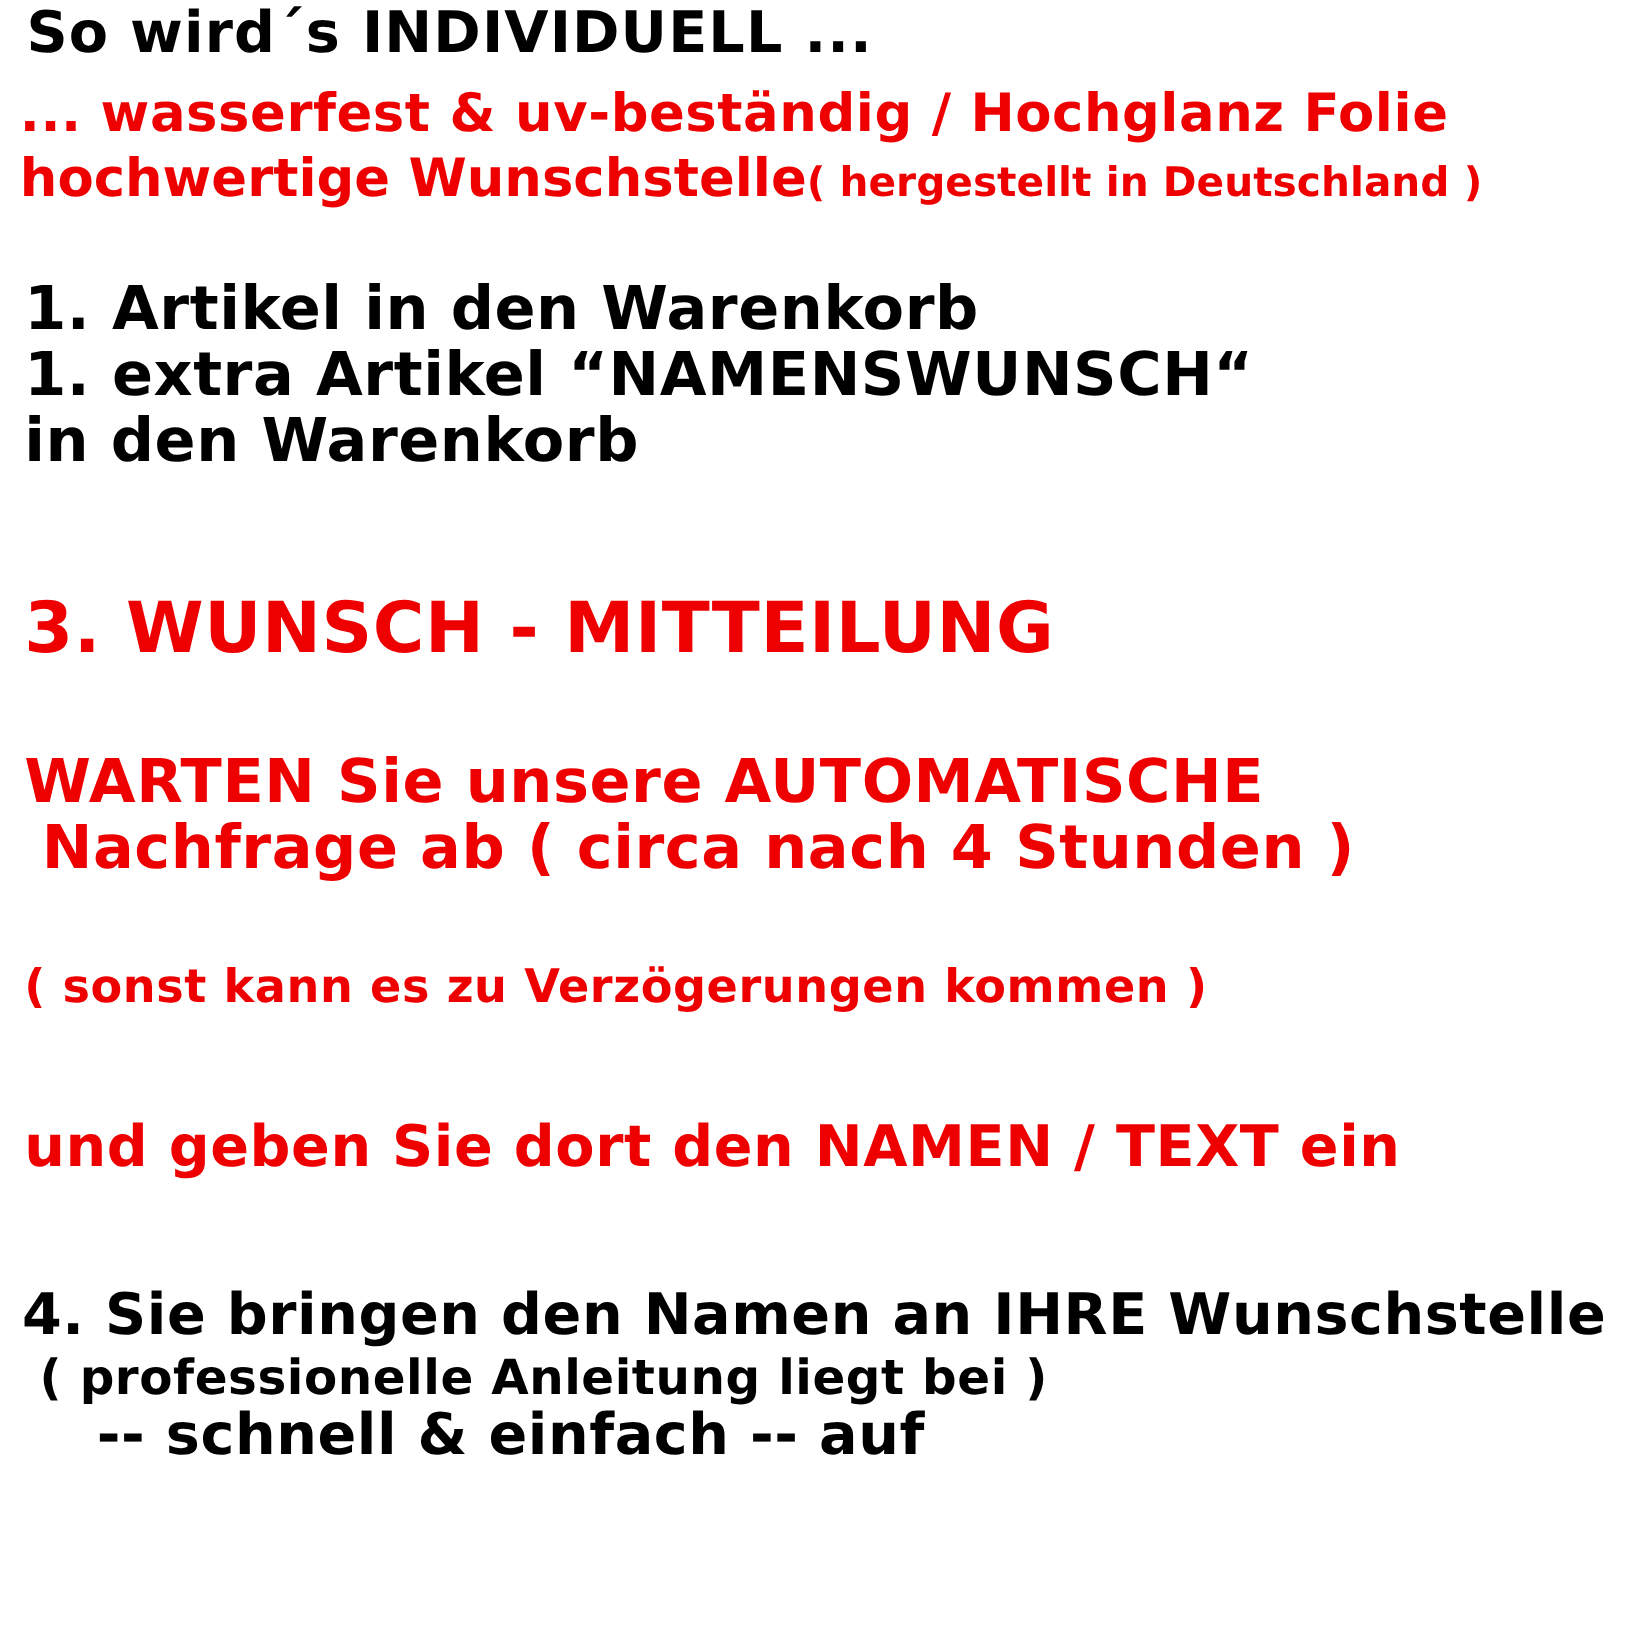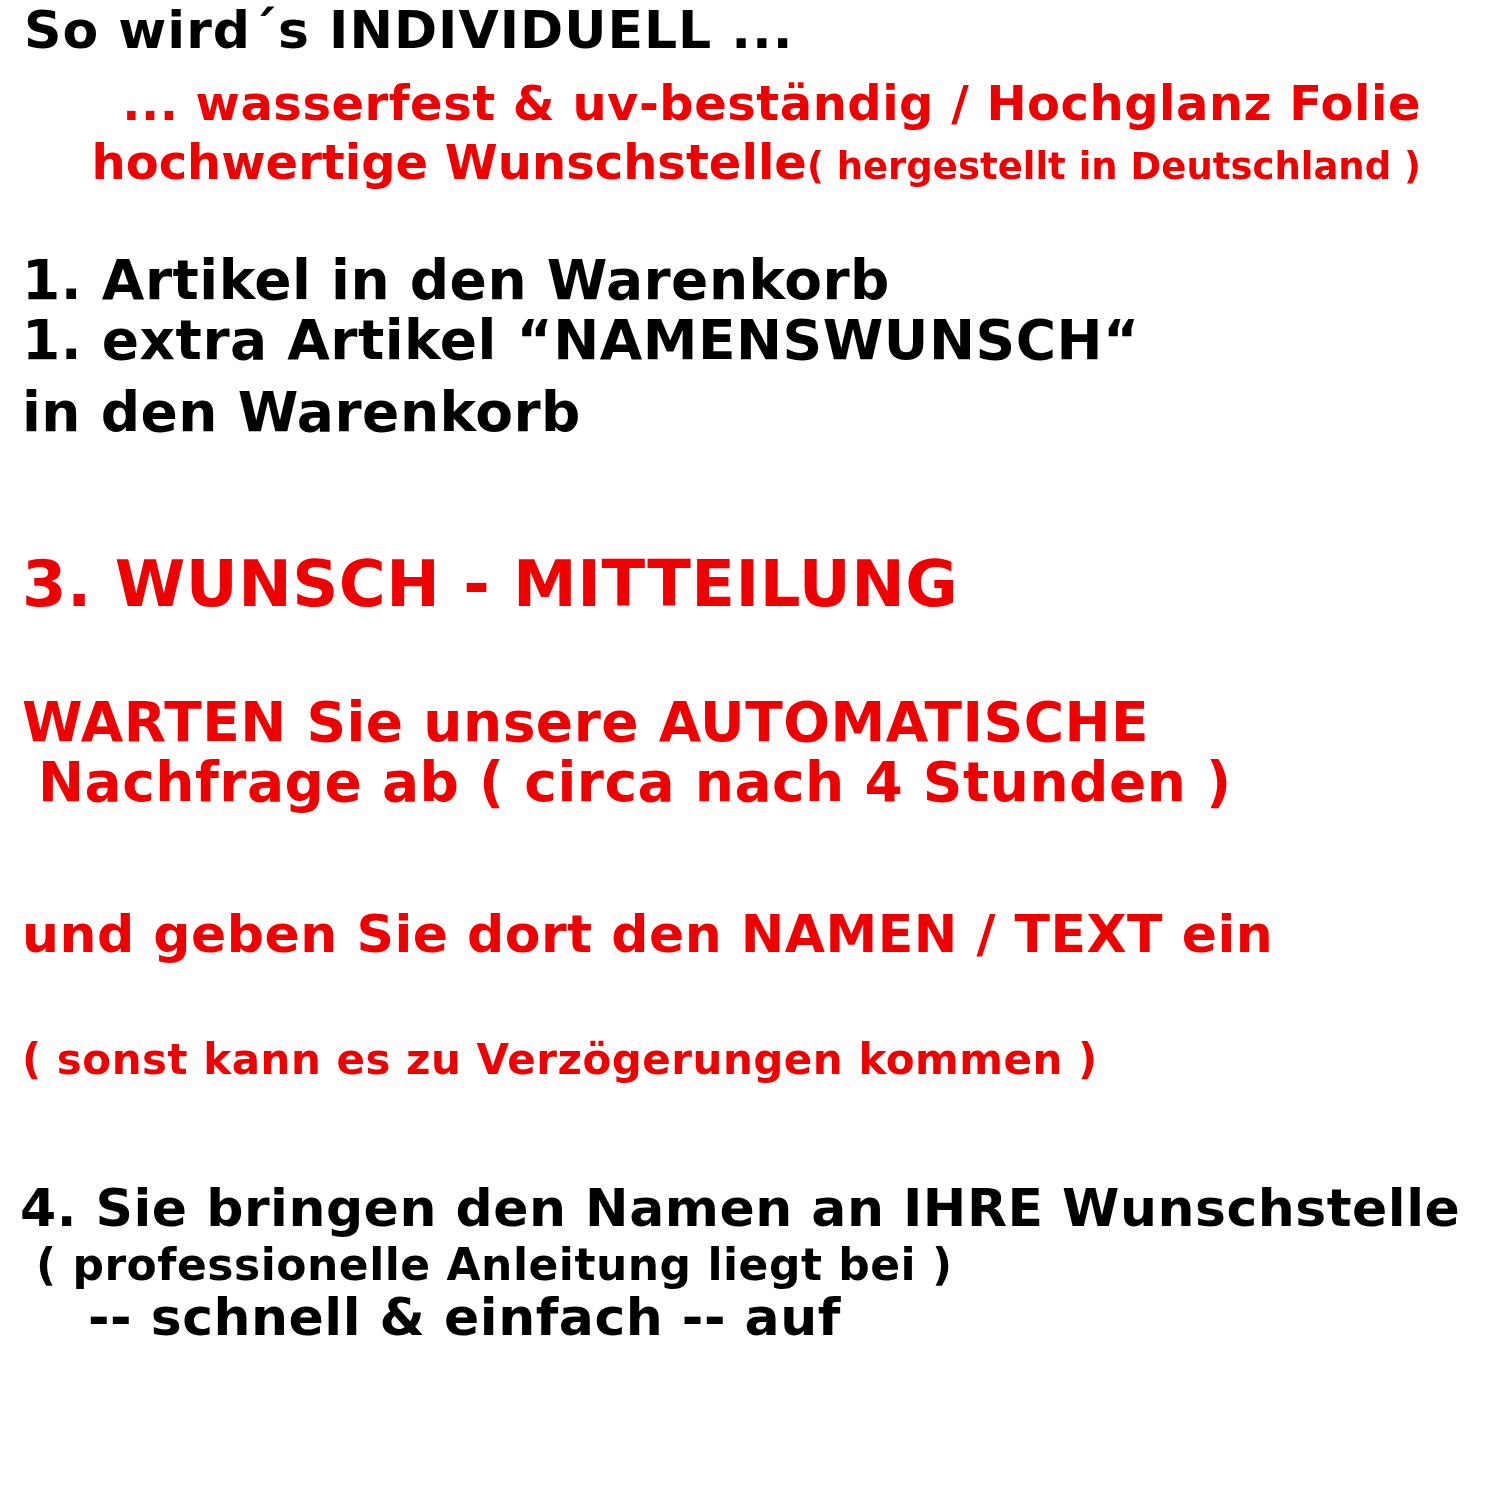--- a/index.html
+++ b/index.html
@@ -35,21 +35,21 @@
     font-size: 52px;
     font-weight: bold;
     letter-spacing: 1px;
     margin-top: 4px;
     margin-left: 6px;
   }
 
   
   .sub-block {
     margin-top: 22px;
-    text-align: right;
+    text-align: left;
     padding-right: 60px;
   }
   .sub1 {
     font-size: 48px;
     font-weight: bold;
   }
   .sub2 {
     font-size: 48px;
     font-weight: bold;
     margin-top: 6px;
@@ -60,21 +60,21 @@
   }
 
   
   .step {
     font-size: 55px;
     font-weight: bold;
     margin-left: 4px;
   }
   .step1 { margin-top: 62px; }
   .step2 { margin-top: 4px; }
-  .step2b { margin-top: 16px; }
+  .step2b { margin-top: 4px; }
 
   .step3 {
     font-size: 64px;
     font-weight: bold;
     margin-top: 112px;
     margin-left: 4px;
   }
 
   .warten {
     font-size: 55px;
@@ -136,21 +136,21 @@
 
   <div class="line step step1 black">1. Artikel in den Warenkorb</div>
   <div class="line step step2 black">1. extra Artikel “NAMENSWUNSCH“</div>
   <div class="line step step2b black">in den Warenkorb</div>
 
   <div class="line step3 red">3. WUNSCH - MITTEILUNG</div>
 
   <div class="line warten red">WARTEN Sie unsere AUTOMATISCHE</div>
   <div class="line warten2 red">Nachfrage ab ( circa nach 4 Stunden )</div>
 
+  <div class="line sonst red">( sonst kann es zu Verzögerungen kommen )</div>
+
   <div class="line undgeben red">und geben Sie dort den NAMEN / TEXT ein</div>
-
-  <div class="line sonst red">( sonst kann es zu Verzögerungen kommen )</div>
 
   <div class="line step4 black">4. Sie bringen den Namen an IHRE Wunschstelle</div>
   <div class="line step4c black">( professionelle Anleitung liegt bei )</div>
   <div class="line step4b black">-- schnell &amp; einfach -- auf</div>
 
 </div>
 
 </body></html>

